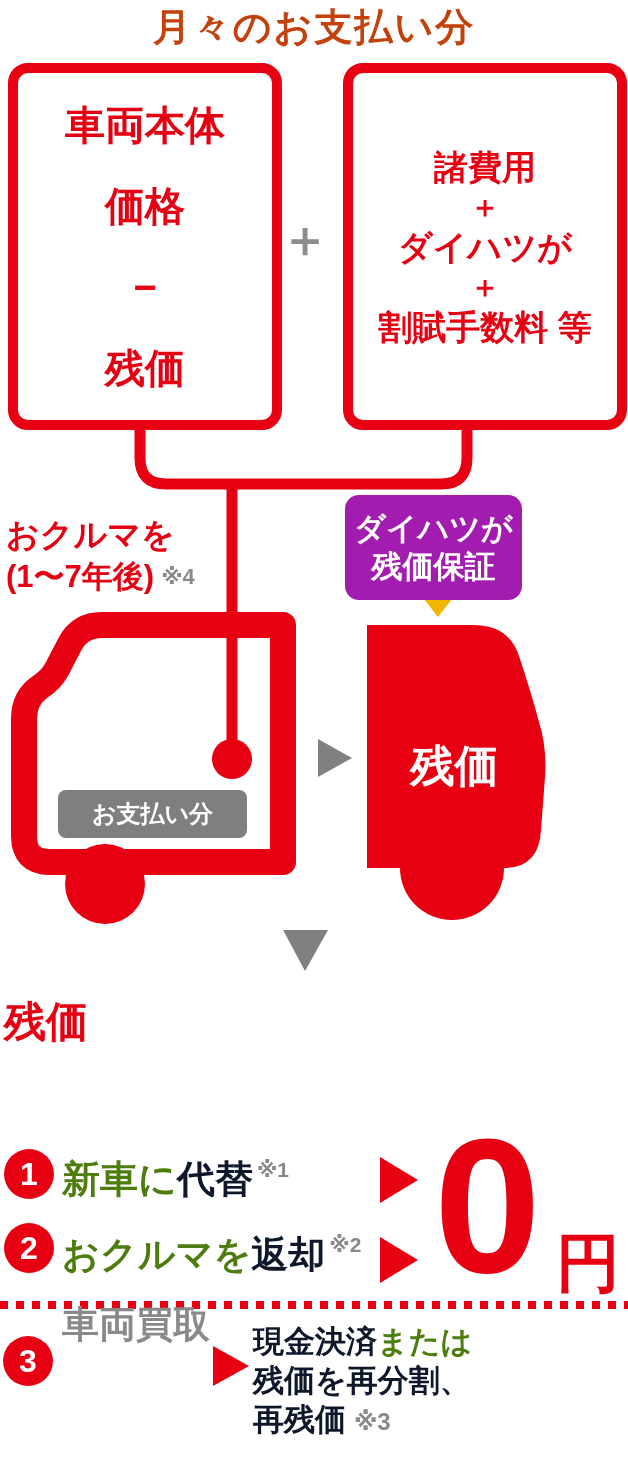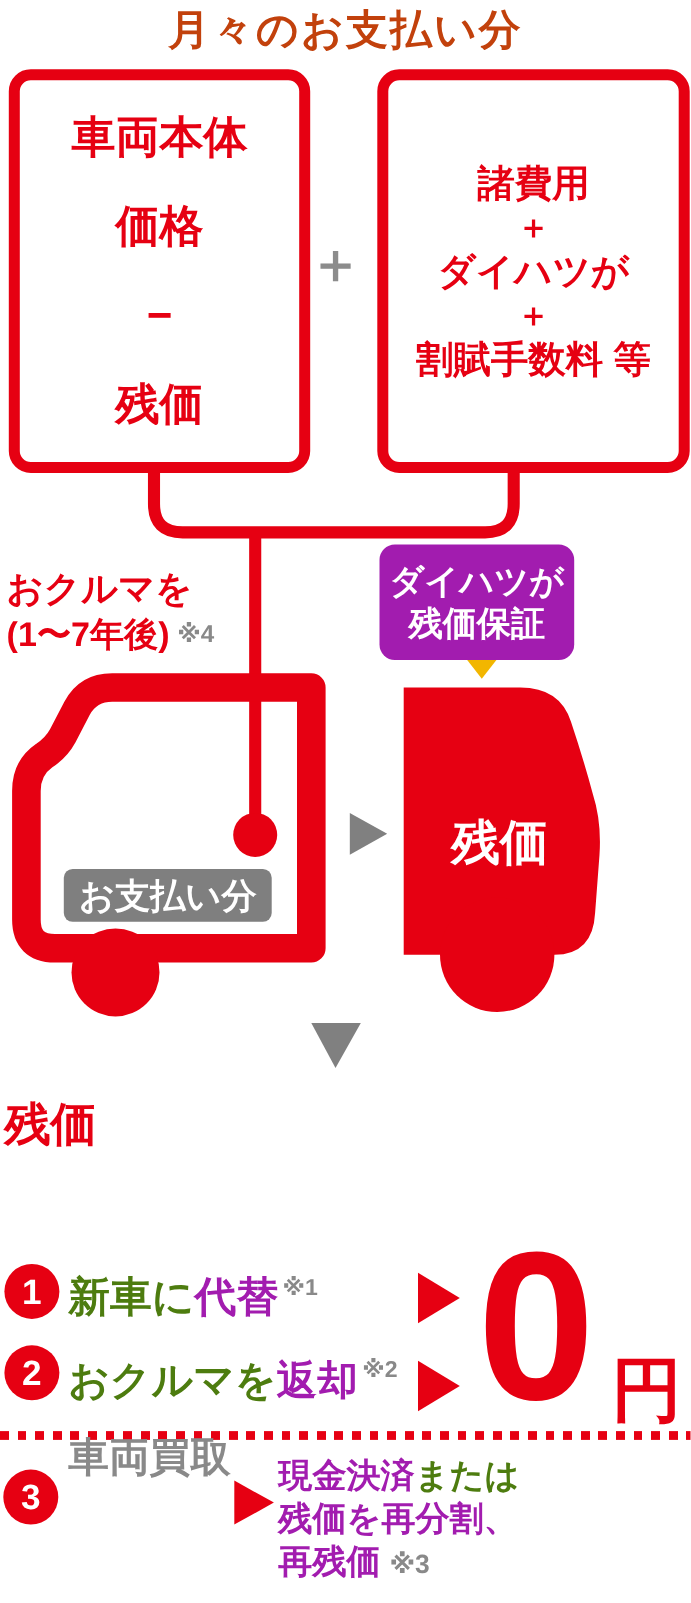--- a/index.html
+++ b/index.html
@@ -29,36 +29,36 @@
   .installment { left:6px; top:514px; color:#e60012; font-size:33px; line-height:41px; }
   .installment .ln2 { font-size:31px; }
   .installment .note { color:#898989; font-size:22px; margin-left:7px; vertical-align:3px; }
 
   .badge { left:345px; top:495px; width:177px; height:105px; background:#a21caf;
            border-radius:14px; color:#fff; display:flex; flex-direction:column;
            justify-content:center; align-items:center; font-size:31px; line-height:38px;
            text-align:center; }
 
   .paylabel { left:58px; top:790px; width:189px; height:48px; background:#7f7f7f;
-              color:#fff; border-radius:8px; font-size:32px; line-height:48px;
+              color:#fff; border-radius:8px; font-size:24px; line-height:48px;
               text-align:center; }
 
   .residual-on-car { left:382px; top:737px; width:145px; text-align:center;
                      color:#fff; font-size:44px; }
 
   .res-heading { left:4px; top:994px; color:#e60012; font-size:42px; }
   .subtitle { left:4px; top:1078px; color:#8c8c8c; font-size:35px; letter-spacing:-1px; }
 
   .opt-circle { width:50px; height:50px; border-radius:50%; background:#e60012;
                 color:#fff; font-size:32px; line-height:50px; text-align:center; }
   .c1 { left:4px; top:1149px; } .c2 { left:4px; top:1223px; } .c3 { left:3px; top:1336px; }
 
   .opt-row { font-size:38px; white-space:nowrap; }
   .r1 { left:62px; top:1154px; } .r2 { left:62px; top:1230px; font-size:37px; }
-  .gtx { color:#4d7c0f; } .rtx { color:#a21caf; }
+  .gtx { color:#4d7c0f; } .rtx { color:#0f172a; }
   .supnote { color:#898989; font-size:21px; vertical-align:15px; margin-left:4px; }
 
   .tri-red { width:0; height:0; border-top:23px solid transparent;
              border-bottom:23px solid transparent; border-left:38px solid #e60012; }
   .t1 { left:380px; top:1157px; } .t2 { left:380px; top:1237px; }
   .t3 { left:213px; top:1346px; border-top-width:20px; border-bottom-width:20px;
         border-left-width:36px; }
 
   .bignum { left:434px; top:1110px; font-size:192px; line-height:1; color:#e60012; }
   .yen    { left:556px; top:1220px; font-size:64px; color:#e60012; }

